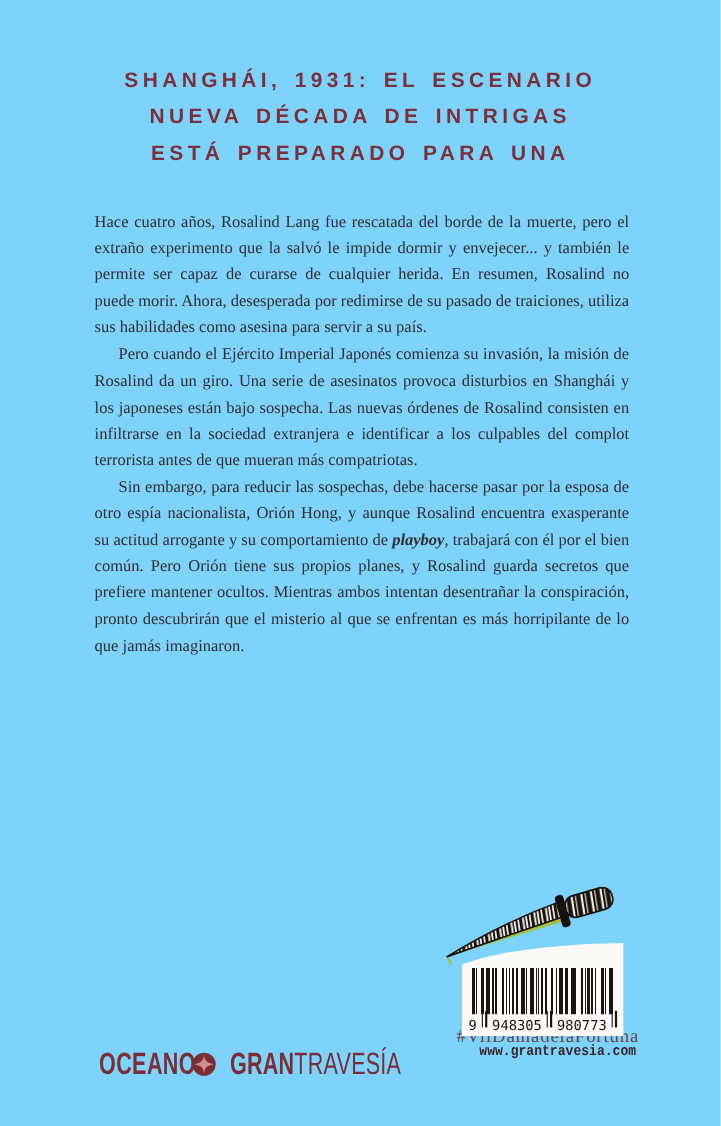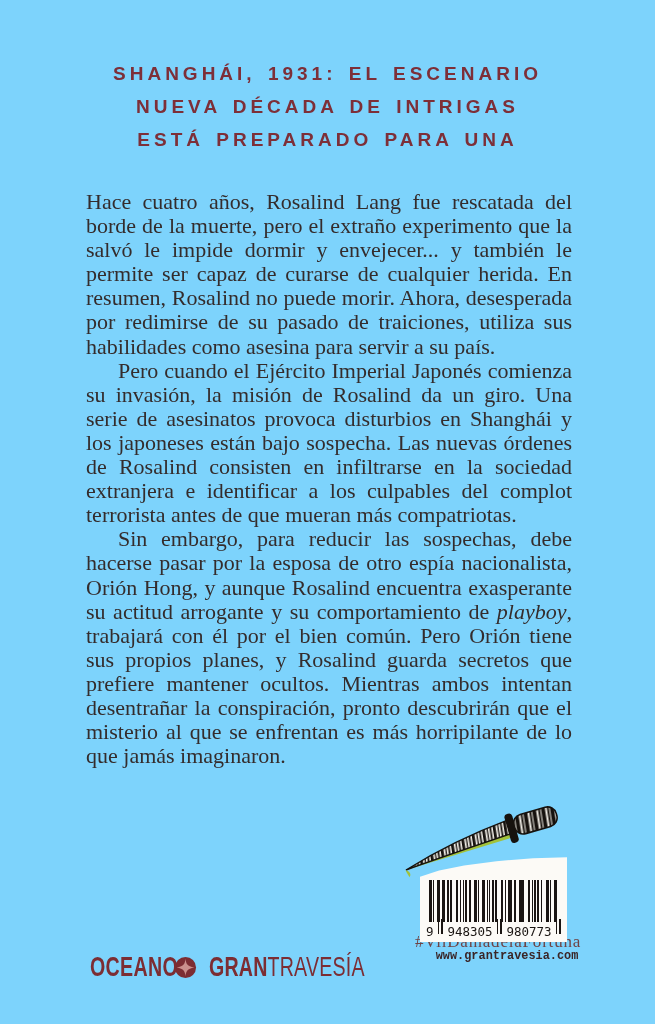--- a/index.html
+++ b/index.html
@@ -14,26 +14,26 @@
   .tagline {
     position:absolute; top:57px; left:0; width:100%;
     text-align:center; color:#7d2f38;
     font-family:"Liberation Sans", sans-serif;
     font-weight:bold; font-size:19px; line-height:33px;
     letter-spacing:4px; word-spacing:3px; text-transform:uppercase;
   }
   
   .synopsis {
     position:absolute; top:190px; left:86px; width:486px;
-    color:#342c2c; font-size:22px; line-height:24.1px;
+    color:#342c2c; font-size:15px; line-height:24.1px;
     text-align:justify; hyphens:auto; -webkit-hyphens:auto;
   }
   .synopsis p { margin:0; }
   .synopsis p.indent { text-indent:1.45em; }
-  .synopsis .italic { font-style:italic; }
+  .synopsis .italic { font-style:italic;font-weight:bold; }
   
   .barcode-group { position:absolute; left:396px; top:806px; width:176px; height:136px; }
   .dagger { position:absolute; left:0; top:0; width:176px; height:78px; z-index:2; }
   .label {
     position:absolute; left:24px; top:50px; width:147px; height:86px;
     background:#fcfaf6; z-index:1;
     clip-path:polygon(0 24%, 13% 17%, 30% 11%, 52% 6%, 77% 2.5%, 100% 1.5%, 100% 100%, 0 100%);
   }
   .bars {
     position:absolute; left:9px; right:9px; top:24px; height:42px;

